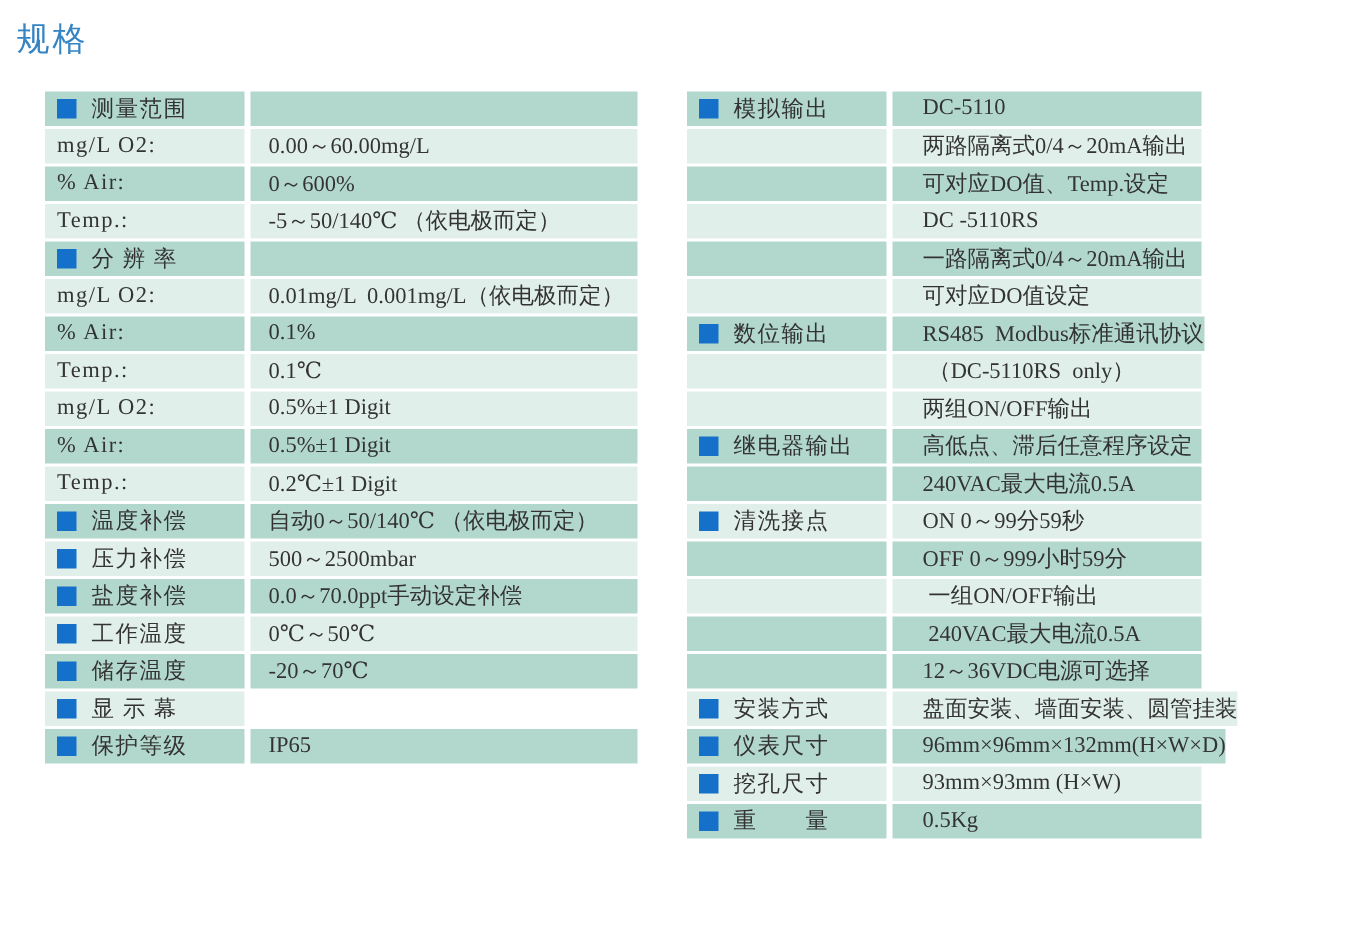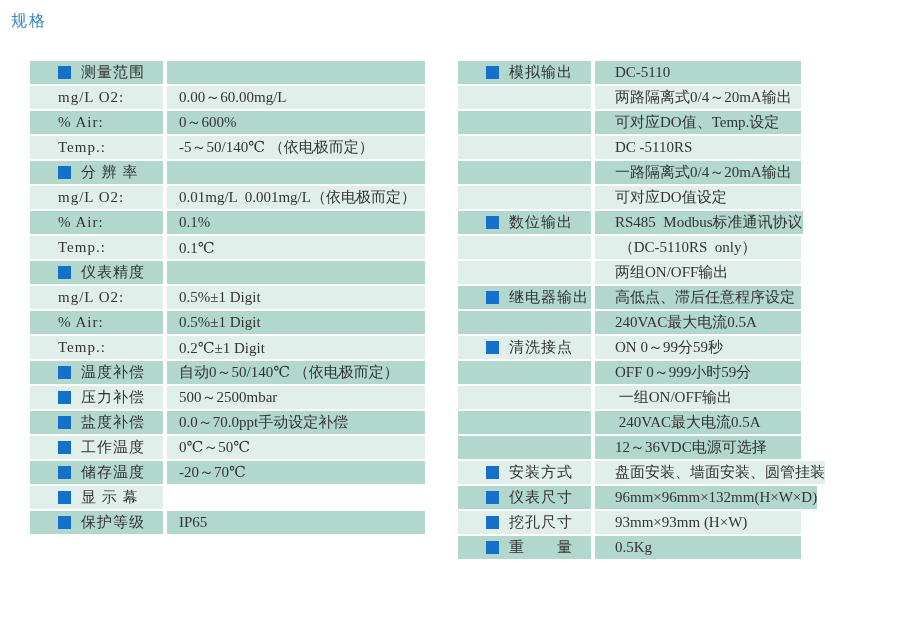--- a/index.html
+++ b/index.html
@@ -16,21 +16,21 @@
     background: var(--bg);
     position: relative;
     overflow: hidden;
     font-family: "Liberation Serif", "DejaVu Serif", serif;
     color: var(--text);
   }
   .page-title {
     position: absolute;
     left: 11px;
     top: 11px;
-    font-size: 16px;
+    font-size: 22px;
     font-weight: normal;
     color: var(--title-blue);
     letter-spacing: 2px;
   }
   .spec-table {
     position: absolute;
     top: 61px;
     display: flex;
     flex-direction: column;
   }
@@ -47,21 +47,21 @@
     align-items: center;
     font-size: 15px;
     white-space: pre;
     overflow: visible;
   }
   .row.dark  .cell { background: var(--row-dark); }
   .row.light .cell { background: var(--row-light); }
   .label-cell {
     width: 133px;
     margin-right: 4px;
-    padding-left: 28px;
+    padding-left: 8px;
     flex: none;
   }
   .value-cell {
     flex: 1;
     padding-left: 12px;
   }
   .spec-table.right-pos .value-cell { padding-left: 20px; }
   .bullet {
     width: 13px;
     height: 13px;
@@ -128,27 +128,20 @@
     </div>
     <div class="cell value-cell">0.1%</div>
   </div>
     <div class="row light sub">
     <div class="cell label-cell">
       
       <span class="label-text">Temp.:</span>
     </div>
     <div class="cell value-cell">0.1℃</div>
   </div>
-    <div class="row dark section">
-    <div class="cell label-cell">
-      <span class="bullet"></span>
-      <span class="label-text">仪表精度</span>
-    </div>
-    <div class="cell value-cell"></div>
-  </div>
     <div class="row light sub">
     <div class="cell label-cell">
       
       <span class="label-text">mg/L O2:</span>
     </div>
     <div class="cell value-cell">0.5%±1 Digit</div>
   </div>
     <div class="row dark sub">
     <div class="cell label-cell">
       

